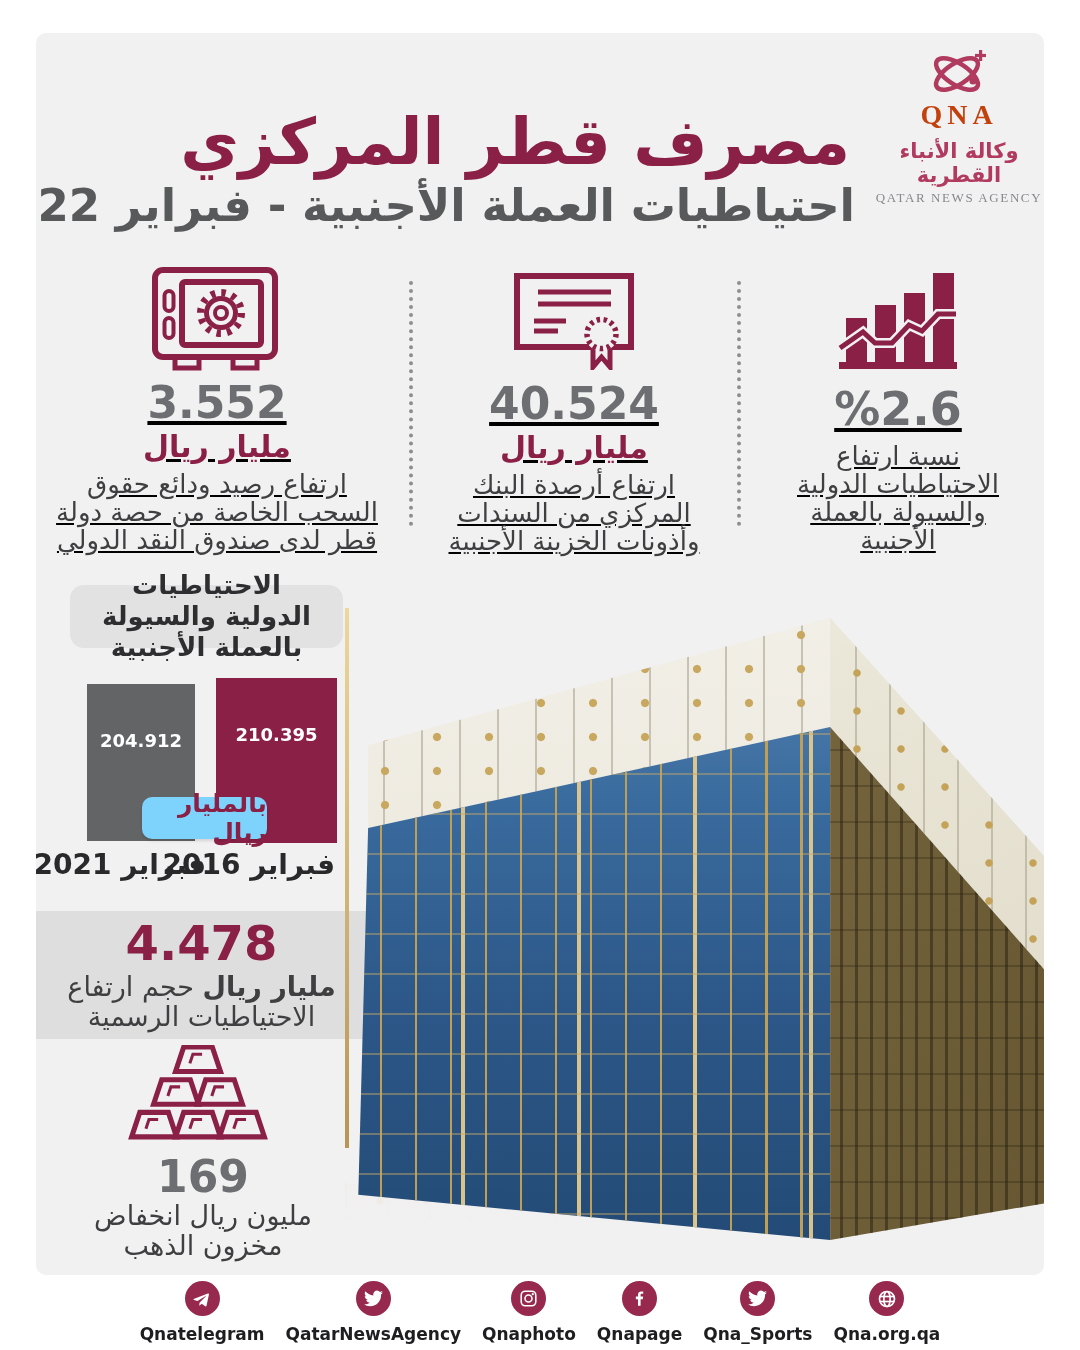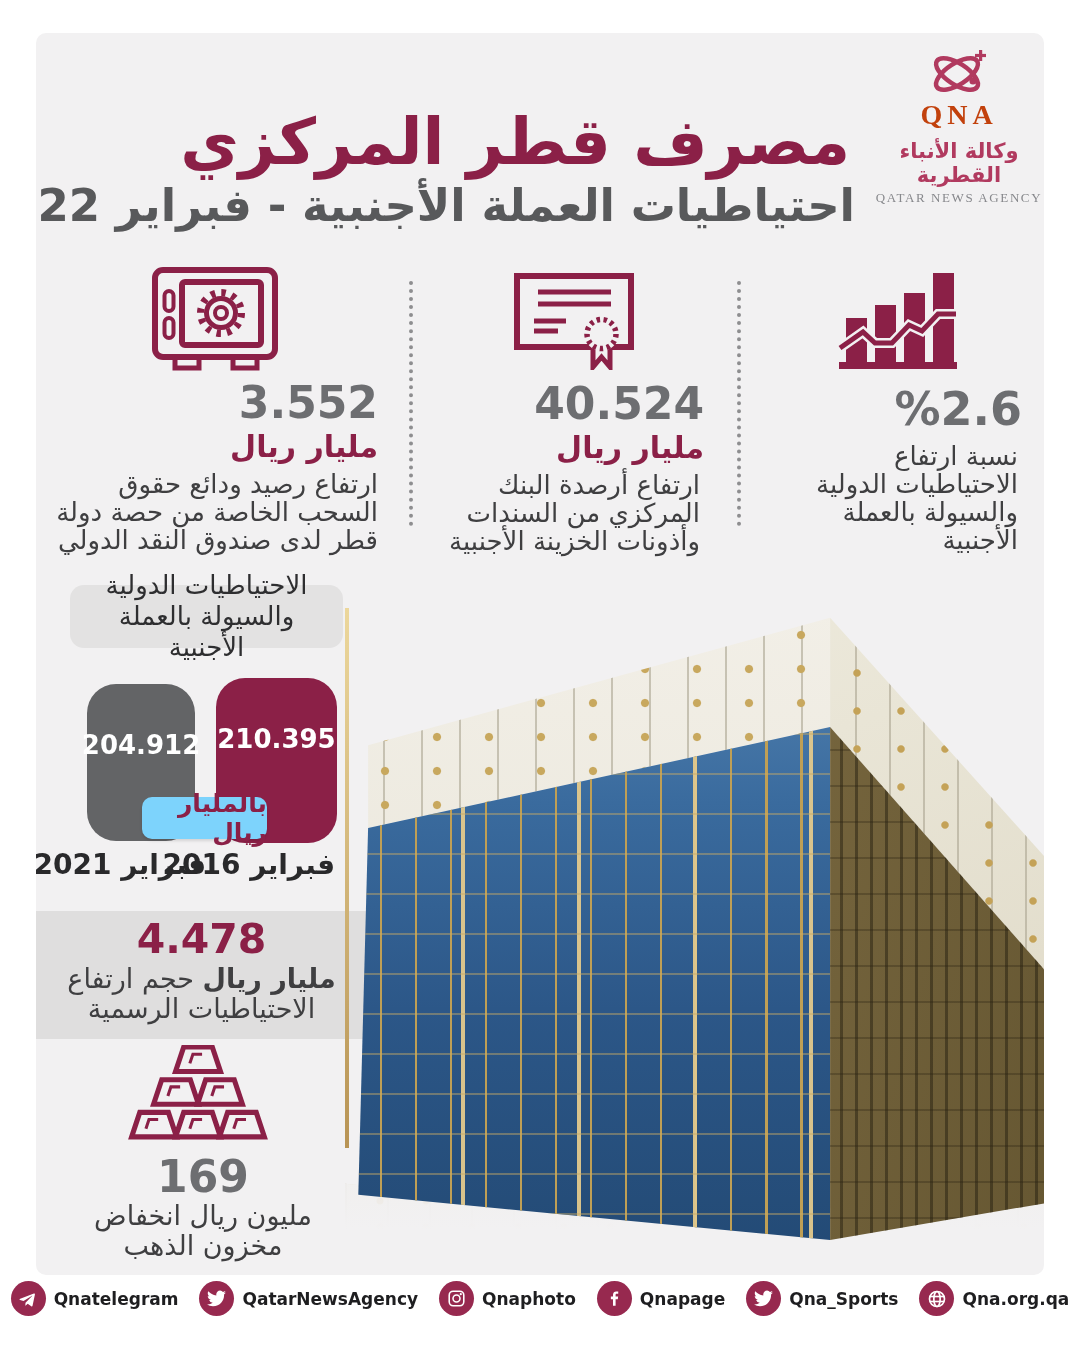--- a/index.html
+++ b/index.html
@@ -13,47 +13,47 @@
              color:#c2410c;font-weight:bold;margin-top:-2px;}
   .logo .ar{font-size:21px;font-weight:bold;color:#B13A5F;margin-top:8px;}
   .logo .en{font-family:Liberation Serif, serif;font-size:13px;letter-spacing:1.6px;
             color:#87888C;margin-top:3px;}
   
   .title{position:absolute;right:194px;top:72px;font-size:64px;font-weight:bold;color:#8B2047;
          direction:rtl;white-space:nowrap;}
   .subtitle{position:absolute;right:189px;top:146px;font-size:45px;font-weight:bold;color:#58595B;
             direction:rtl;white-space:nowrap;}
   
-  .stat{position:absolute;text-align:right;}
+  .stat{position:absolute;text-align:center;text-decoration:underline;}
   .stat .num{font-size:44px;font-weight:bold;color:#6D6E71;line-height:1;}
   .stat .unit{font-size:30px;font-weight:bold;color:#8B2047;direction:rtl;margin-top:4px;}
   .stat .desc{font-size:26px;color:#3F3F41;direction:rtl;line-height:28px;margin:6px auto 0;}
   .divider{position:absolute;top:248px;height:245px;width:0;border-left:4px dotted #8E8E90;}
   .iconwrap{display:flex;justify-content:center;}
   
   .chart-title{position:absolute;left:34px;top:552px;width:273px;height:63px;background:#E3E2E2;
                border-radius:14px;display:flex;align-items:center;justify-content:center;
-               font-size:26px;font-weight:normal;color:#2E2E30;direction:rtl;text-align:center;
+               font-size:26px;font-weight:bold;color:#2E2E30;direction:rtl;text-align:center;
                line-height:31px;padding:2px 20px;box-sizing:border-box;}
   .bar{position:absolute;display:flex;justify-content:center;color:#fff;
-       font-size:26px;font-weight:bold;border-radius:29px;}
+       font-size:18px;font-weight:bold;}
   .bar span{margin-top:46px;}
   .bar-2021{left:51px;top:651px;width:108px;height:157px;background:#636466;}
   .bar-2022{left:180px;top:645px;width:121px;height:165px;background:#8B2047;}
   .unit-pill{position:absolute;left:106px;top:764px;width:125px;height:42px;background:#7dd3fc;
              border-radius:10px;display:flex;align-items:center;justify-content:center;
              font-size:25px;font-weight:bold;color:#8B2047;direction:rtl;z-index:3;
              box-shadow:0 2px 3px rgba(0,0,0,.12);}
   .bar-label{position:absolute;top:815px;width:130px;text-align:center;font-size:28px;
              font-weight:bold;color:#29292B;direction:rtl;white-space:nowrap;}
   .bl-2021{left:40px;} .bl-2022{left:169px;}
   
   .highlight{position:absolute;left:0;top:878px;width:331px;height:122px;background:#DFDEDE;
              text-align:center;z-index:0;padding-top:6px;box-sizing:content-box;}
-  .highlight .hv{font-size:41px;font-weight:bold;color:#8B2047;line-height:1.1;}
+  .highlight .hv{font-size:48px;font-weight:bold;color:#8B2047;line-height:1.1;}
   .highlight .hd{font-size:27px;color:#3F3F41;direction:rtl;line-height:30px;width:270px;margin:2px auto 0;}
   
   .gold-icon{position:absolute;left:92px;top:1012px;}
   .gold-num{position:absolute;left:67px;top:1118px;width:200px;text-align:center;
             font-size:44px;font-weight:bold;color:#6D6E71;}
   .gold-desc{position:absolute;left:52px;top:1168px;width:230px;text-align:center;
              font-size:27px;color:#3F3F41;direction:rtl;line-height:30px;}
   
   .bld{position:absolute;left:309px;top:575px;width:700px;height:647px;z-index:1;}
   .bld>div{position:absolute;inset:0;}
@@ -82,21 +82,21 @@
     background:
       linear-gradient(180deg,rgba(242,241,242,0) 0%,rgba(242,241,242,0) 40%,#F2F1F2 96%),
       radial-gradient(circle,#c8a85e 3px,rgba(0,0,0,0) 4px) 12px 8px/46px 26px,
       repeating-linear-gradient(90deg,rgba(172,163,138,.35) 0 2px,rgba(0,0,0,0) 2px 42px),
       linear-gradient(180deg,#efece3,#e8e4d6);}
   .corner-line{position:absolute;left:483px;top:92px;width:4px;height:540px;
       background:linear-gradient(180deg,#ecd79c,#b89455);}
   
   .footer{position:absolute;left:0;top:1281px;width:1080px;display:flex;align-items:center;
           justify-content:center;gap:21px;}
-  .fitem{display:flex;align-items:center;gap:8px;cursor:pointer;}
+  .fitem{display:flex;align-items:center;gap:8px;cursor:pointer;flex-direction:column;}
   .fcircle{width:35px;height:35px;border-radius:50%;background:#97294F;display:flex;
            align-items:center;justify-content:center;}
   .flabel{font-size:17px;color:#1E1E20;font-weight:600;}
 </style>
 </head>
 <body>
 
 <div id="stage">
   <div class="card">
 

